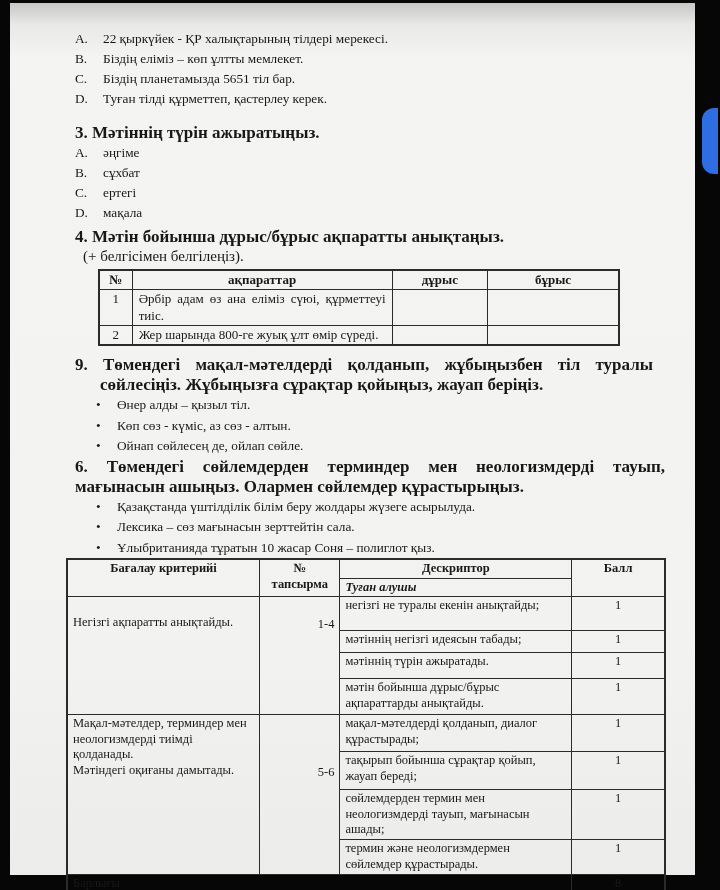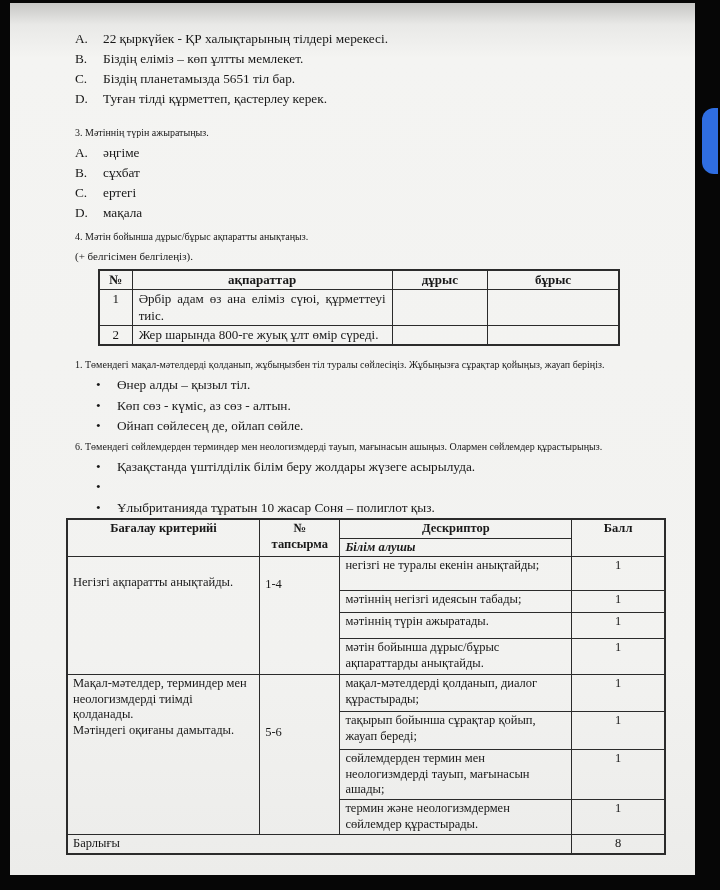--- a/index.html
+++ b/index.html
@@ -17,22 +17,22 @@
   }
   .side-handle {
     position:absolute; left:702px; top:108px; width:16px; height:66px;
     background:#2f6ee2; border-radius:12px 0 0 12px;
   }
   
   .opt { display:flex; line-height:20px; font-size:13.3px; }
   .opt .letter { width:28px; flex:0 0 28px; }
   .opts { margin-bottom:14px; }
   .opts2 { margin-bottom:4px; }
-  h3.qtitle { font-size:10px; font-weight:normal; line-height:20px; }
-  .note { font-size:11px; line-height:19px; }
+  h3.qtitle { font-size:17px; font-weight:bold; line-height:20px; }
+  .note { font-size:15px; line-height:19px;margin-left:8px; }
   
   table { border-collapse:collapse; }
   table.t4 {
     margin:3px 0 9px 23px; width:522px;
     border:2px solid #2b2b2b; table-layout:fixed;
     font-size:13px;
   }
   table.t4 th, table.t4 td { border:1px solid #2b2b2b; padding:0 6px; vertical-align:top; line-height:17px; }
   table.t4 th { font-weight:bold; text-align:center; height:19px; vertical-align:middle; }
   table.t4 .c { text-align:center; }
@@ -50,21 +50,21 @@
   table.rub {
     margin-left:-9px; width:600px; table-layout:fixed;
     border:2px solid #2b2b2b; font-size:12.5px;
   }
   table.rub th, table.rub td { border:1px solid #2b2b2b; padding:1px 5px; line-height:15.5px; vertical-align:top; }
   table.rub th { font-weight:bold; }
   .th-c { vertical-align:middle; }
   .learner { font-style:italic; text-align:left; }
   .crit { vertical-align:top; }
   .crit.pt { padding-top:18px; }
-  .tasknum { text-align:left;margin-top:19px; }
+  .tasknum { text-align:right;margin-top:19px; }
   .tasknum.pt1 { padding-top:20px; }
   .tasknum.pt2 { padding-top:50px; }
   .score { text-align:center; }
   .pre { white-space:pre-line; }
   tr.rh15 { height:15px; }
   tr.rh17 { height:17px; }
   tr.rh34 { height:34px; }
   tr.rh22 { height:22px; }
   tr.rh26 { height:26px; }
   tr.rh36 { height:36px; }
@@ -143,21 +143,21 @@
     </tr>
     <tr class="h20">
       <td class="c">2</td>
       <td class="just">Жер шарында 800-ге жуық ұлт өмір сүреді.</td>
       <td></td>
       <td></td>
     </tr>
   </tbody>
     </table>
 
-  <h3 class="qtitle q5t">1. Төмендегі мақал-мәтелдерді қолданып, жұбыңызбен тіл туралы сөйлесіңіз. Жұбыңызға сұрақтар қойыңыз, жауап беріңіз.</h3>
+  <h3 class="qtitle q5t">9. Төмендегі мақал-мәтелдерді қолданып, жұбыңызбен тіл туралы сөйлесіңіз. Жұбыңызға сұрақтар қойыңыз, жауап беріңіз.</h3>
   <div class="bullets">
     <div class="bullet">
       <span class="dot">•</span>
       <span class="btxt">Өнер алды – қызыл тіл.</span>
     </div>
     <div class="bullet">
       <span class="dot">•</span>
       <span class="btxt">Көп сөз -  күміс, аз сөз - алтын.</span>
     </div>
     <div class="bullet">
@@ -167,20 +167,21 @@
   </div>
 
   <h3 class="qtitle q6t">6. Төмендегі сөйлемдерден терминдер мен неологизмдерді тауып, мағынасын ашыңыз. Олармен сөйлемдер құрастырыңыз.</h3>
   <div class="bullets">
     <div class="bullet">
       <span class="dot">•</span>
       <span class="btxt">Қазақстанда үштілділік білім беру жолдары жүзеге асырылуда.</span>
     </div>
     <div class="bullet">
       <span class="dot">•</span>
+      <span class="btxt">Лексика – сөз мағынасын зерттейтін сала.</span>
     </div>
     <div class="bullet">
       <span class="dot">•</span>
       <span class="btxt">Ұлыбританияда тұратын 10 жасар Соня – полиглот қыз.</span>
     </div>
   </div>
 
   <table class="rub">
     <colgroup>
         <col style="width:192px">
@@ -189,21 +190,21 @@
         <col style="width:93px">
       </colgroup>
     <tbody>
         <tr class="rh15">
       <th rowspan="2" class="crit">Бағалау  критерийі</th>
       <th rowspan="2" class="th-c">№ тапсырма</th>
       <th class="th-c">Дескриптор</th>
       <th rowspan="2" class="crit">Балл</th>
     </tr>
     <tr class="rh17">
-      <th class="learner">Білім алушы</th>
+      <th class="learner">Туған алушы</th>
     </tr>
 
     <tr class="rh34">
       <td rowspan="4" class="crit pt">Негізгі ақпаратты анықтайды.</td>
       <td rowspan="4" class="tasknum pt1">1-4</td>
       <td>негізгі не туралы екенін анықтайды;</td>
       <td class="score">1</td>
     </tr>
     <tr class="rh22">
       <td>мәтіннің негізгі идеясын табады;</td>

